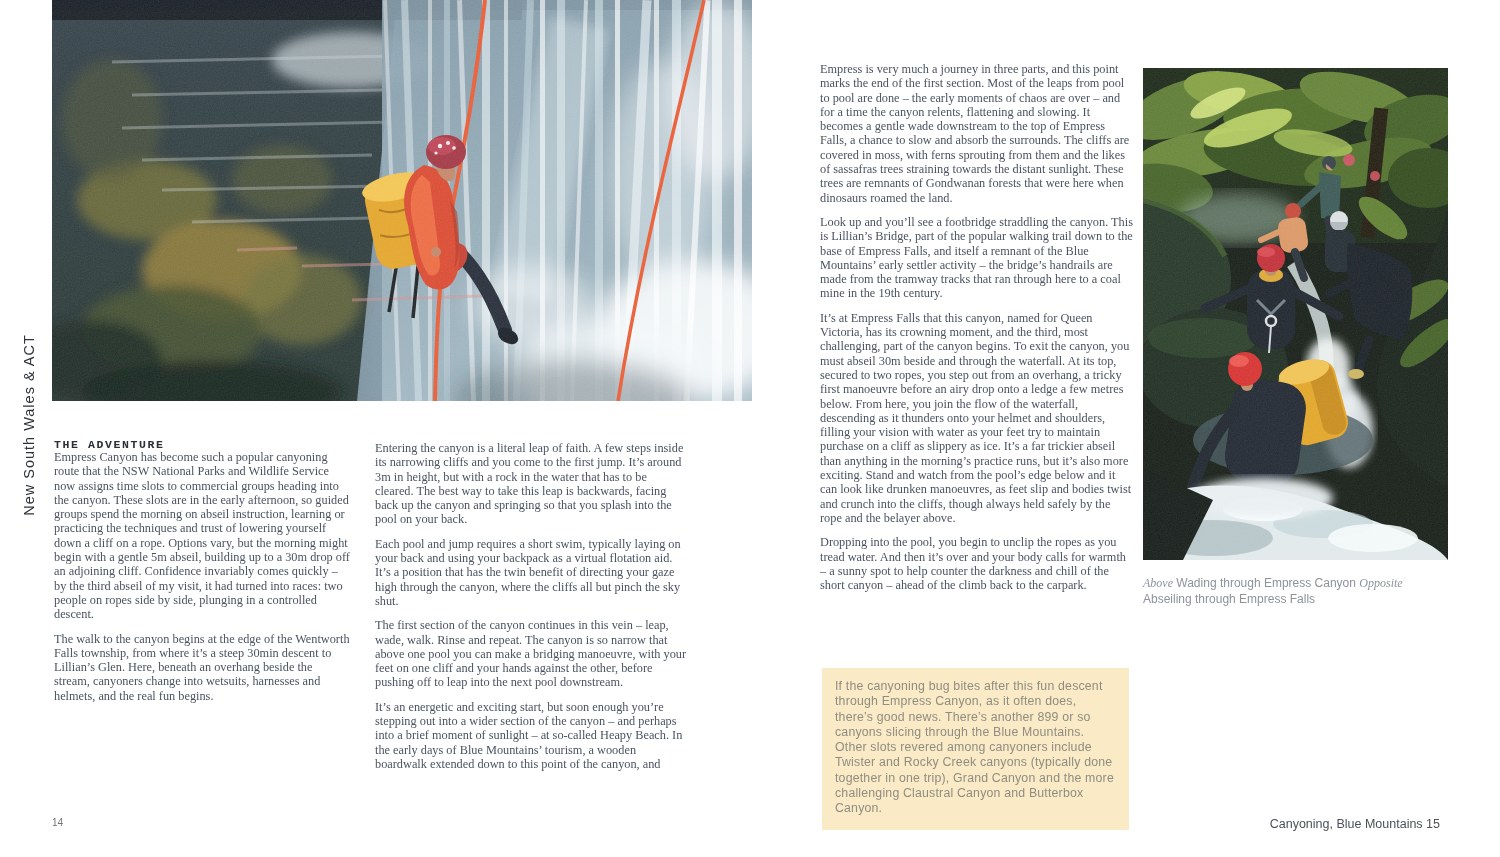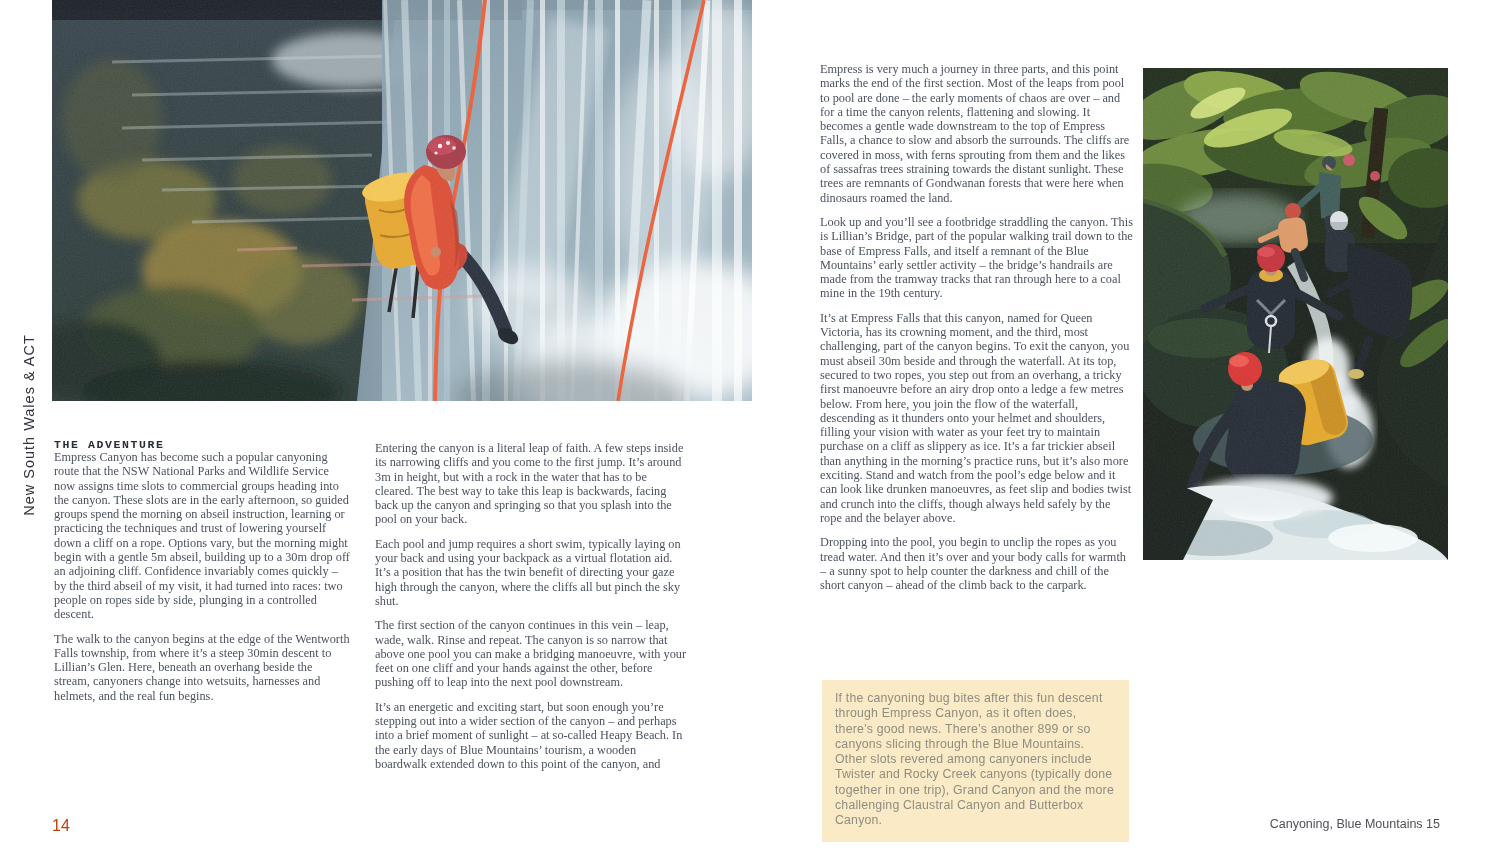--- a/index.html
+++ b/index.html
@@ -25,24 +25,24 @@
   .col-2{left:375px;top:441px;width:313px;}
   .col-r{left:820px;top:62px;width:313px;}
   
   .caption{position:absolute;left:1143px;top:576px;width:310px;
     font-family:"Liberation Sans",sans-serif;font-size:12px;line-height:15.5px;color:#8d929b;}
   .cap-italic{font-family:"Liberation Serif",serif;font-style:italic;color:#8d929b;}
   
   .callout{position:absolute;left:822px;top:668px;width:281px;min-height:86px;
     background:#faeac5;padding:11px 13px 13px 13px;
     font-family:"Liberation Sans",sans-serif;font-size:12.3px;line-height:15.3px;
-    letter-spacing:.2px;color:#8f8d82;margin-top:12px;}
+    letter-spacing:.2px;color:#8f8d82;}
   
   .footer-left{position:absolute;left:52px;top:817px;
-    font-family:"Liberation Sans",sans-serif;font-size:16px;color:#c2410c;}
+    font-family:"Liberation Sans",sans-serif;font-size:10px;color:#737373;}
   .footer-right{position:absolute;right:60px;top:817px;
     font-family:"Liberation Sans",sans-serif;font-size:12.5px;color:#4c5158;}
   .footer-right .pgnum{}
 </style>
 </head>
 <body>
 
 <div class="spread">
 
   <div class="vertical-label">New South Wales &amp; ACT</div>
@@ -276,20 +276,23 @@
       <ellipse cx="180" cy="456" rx="50" ry="14" fill="#b9cdd1" opacity=".6"></ellipse>
       <ellipse cx="120" cy="441" rx="40" ry="12" fill="#ffffff" opacity=".9"></ellipse>
       <ellipse cx="230" cy="470" rx="45" ry="14" fill="#f4f9fa" opacity=".9"></ellipse>
       <ellipse cx="120" cy="430" rx="70" ry="20" fill="#e8eff1" opacity=".95" filter="url(#b4)"></ellipse>
       <ellipse cx="45" cy="432" rx="14" ry="8" fill="#eef3f4"></ellipse>
       <path d="M0,400 L70,432 L40,492 L0,492 Z" fill="#0c1410"></path>
       <rect width="305" height="492" filter="url(#grain2)" opacity=".12"></rect>
     </svg>
   </div>
 
+  <div class="caption">
+    <span class="cap-italic">Above</span><span> Wading through Empress Canyon </span><span class="cap-italic">Opposite</span><span> Abseiling through Empress Falls</span>
+  </div>
 
   <div class="callout">If the canyoning bug bites after this fun descent through Empress Canyon, as it often does, there’s good news. There’s another 899 or so canyons slicing through the Blue Mountains. Other slots revered among canyoners include Twister and Rocky Creek canyons (typically done together in one trip), Grand Canyon and the more challenging Claustral Canyon and Butterbox Canyon.</div>
 
   <div class="footer-left">14</div>
   <div class="footer-right">
     <span>Canyoning, Blue Mountains</span>
     <span class="pgnum">15</span>
   </div>
 
 </div>

